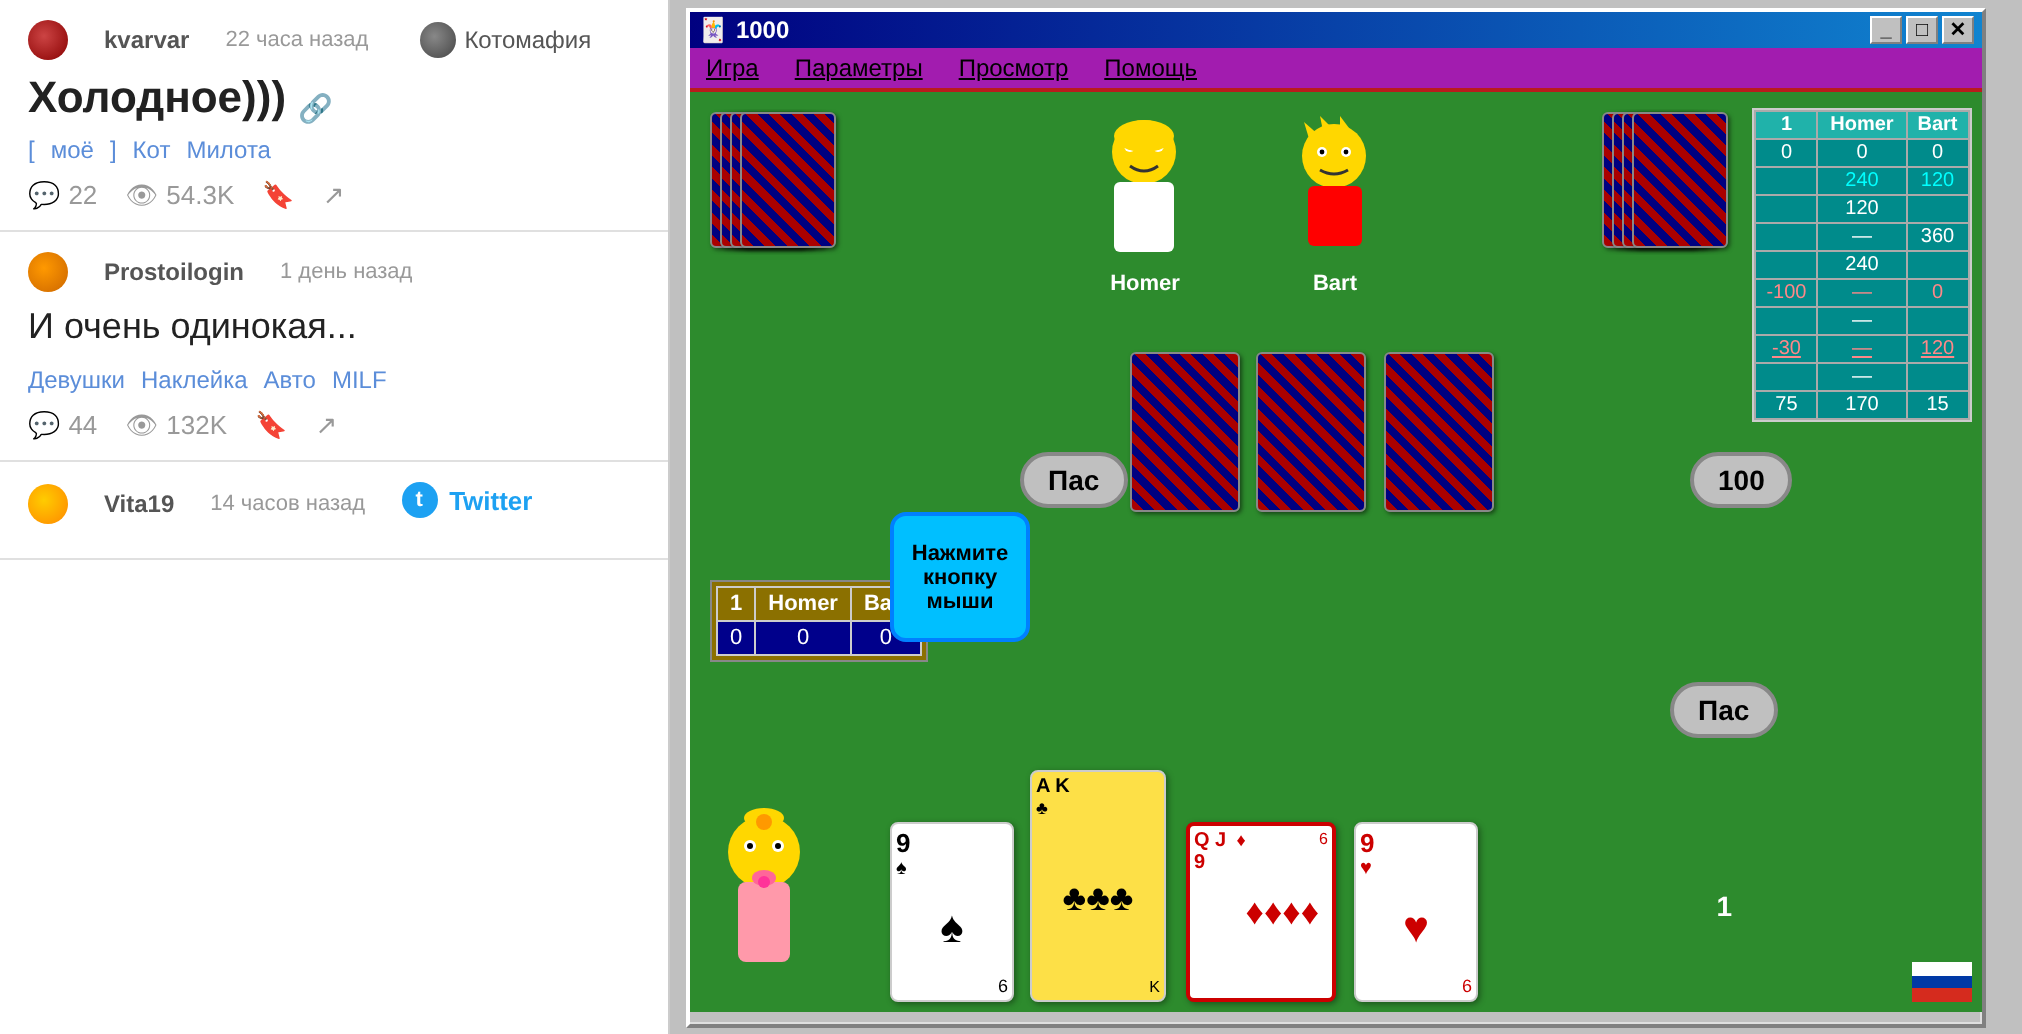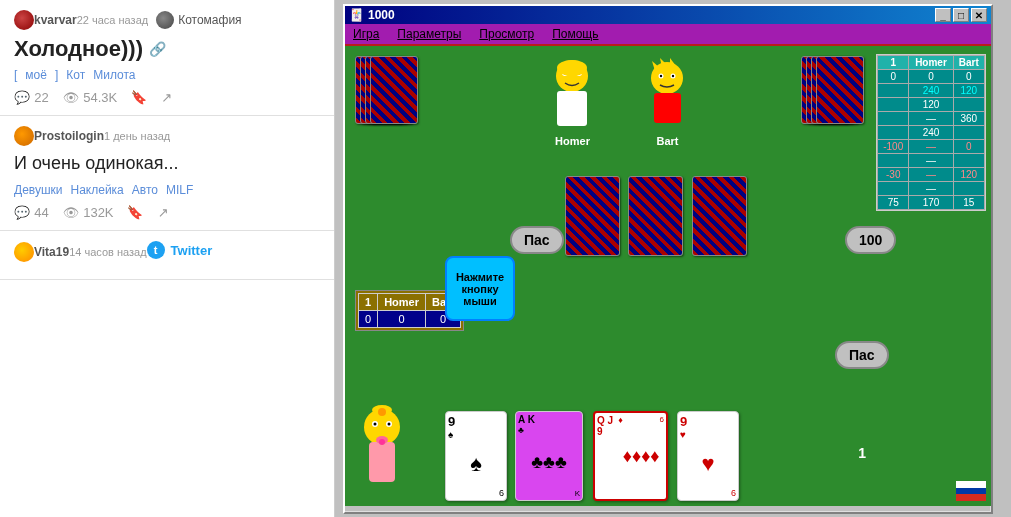--- a/index.html
+++ b/index.html
@@ -15,21 +15,21 @@
     }
 
     .post {
       border-bottom: 1px solid #e0e0e0;
       padding: 10px 14px;
     }
 
     .post-header {
       display: flex;
       align-items: center;
-      gap: 0;
+      gap: 18px;
       margin-bottom: 6px;
       font-size: 12px;
       color: #555;
     }
 
     .avatar {
       width: 22px; height: 22px;
       border-radius: 50%;
       display: inline-block;
     }
@@ -51,21 +51,21 @@
       border-radius: 50%;
     }
     .kotomafiya-text { color: #555; font-size: 12px; }
 
     .post-title {
       font-size: 22px;
       font-weight: bold;
       color: #222;
       margin-bottom: 6px;
       display: flex;
-      align-items: center;
+      align-items: flex-end;
       gap: 6px;
     }
     .link-icon { font-size: 14px; color: #aaa; }
 
     .tags { display: flex; gap: 8px; margin-bottom: 8px; }
     .tag { color: #5b8dd9; font-size: 12px; cursor: pointer; }
     .tag-bracket { color: #5b8dd9; font-size: 12px; }
 
     .post-stats {
       display: flex;
@@ -473,21 +473,21 @@
         </svg>
       </div>
 
       <div style="position:absolute; bottom:5px; left:100px; width:62px; height:90px; background:white; border:1px solid #ccc; border-radius:4px; box-shadow:1px 1px 3px rgba(0,0,0,0.4); display:flex; flex-direction:column; padding:2px;">
         <div style="font-size:13px; font-weight:bold; color:black;">9</div>
         <div style="font-size:10px; color:black;">♠</div>
         <div style="flex:1; display:flex; align-items:center; justify-content:center; font-size:22px; color:black;">♠</div>
         <div style="font-size:9px; text-align:right; color:black;">6</div>
       </div>
 
-      <div style="position:absolute; bottom:5px; left:170px; width:68px; height:90px; background:#d946ef; border:1px solid #ccc; border-radius:4px; box-shadow:1px 1px 3px rgba(0,0,0,0.4); display:flex; flex-direction:column; padding:2px;">
+      <div style="position:absolute; bottom:5px; left:170px; width:68px; height:116px; background:#fde047; border:1px solid #ccc; border-radius:4px; box-shadow:1px 1px 3px rgba(0,0,0,0.4); display:flex; flex-direction:column; padding:2px;">
         <div style="font-size:10px; font-weight:bold; color:black;">A K</div>
         <div style="font-size:9px; color:black;">♣</div>
         <div style="flex:1; display:flex; align-items:center; justify-content:center; font-size:18px; color:black; flex-wrap:wrap;">♣♣♣</div>
         <div style="font-size:8px; text-align:right; color:black;">K</div>
       </div>
 
       <div style="position:absolute; bottom:5px; left:248px; width:75px; height:90px; background:white; border:2px solid #cc0000; border-radius:4px; box-shadow:1px 1px 3px rgba(0,0,0,0.4); display:flex; flex-direction:row; padding:2px;">
         <div style="font-size:10px; font-weight:bold; color:#cc0000;">Q J 9</div>
         <div style="font-size:9px; color:#cc0000;">♦</div>
         <div style="flex:1; display:flex; align-items:center; justify-content:center; font-size:18px; color:#cc0000; flex-wrap:wrap; gap:2px;">♦♦♦♦</div>
@@ -541,21 +541,21 @@
             <tr style="color:#f88;">
                 <td>-100</td>
                 <td>—</td>
                 <td>0</td>
               </tr>
             <tr>
                 <td></td>
                 <td>—</td>
                 <td></td>
               </tr>
-            <tr style="color:#f88;">
+            <tr style="color:#f88;text-decoration:underline;">
                 <td>-30</td>
                 <td>—</td>
                 <td>120</td>
               </tr>
             <tr>
                 <td></td>
                 <td>—</td>
                 <td></td>
               </tr>
             <tr>

